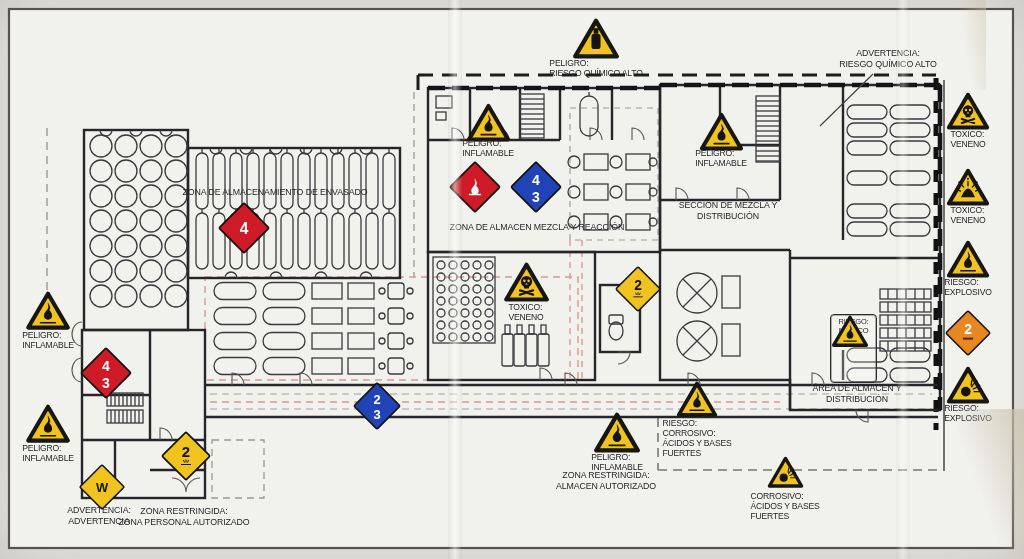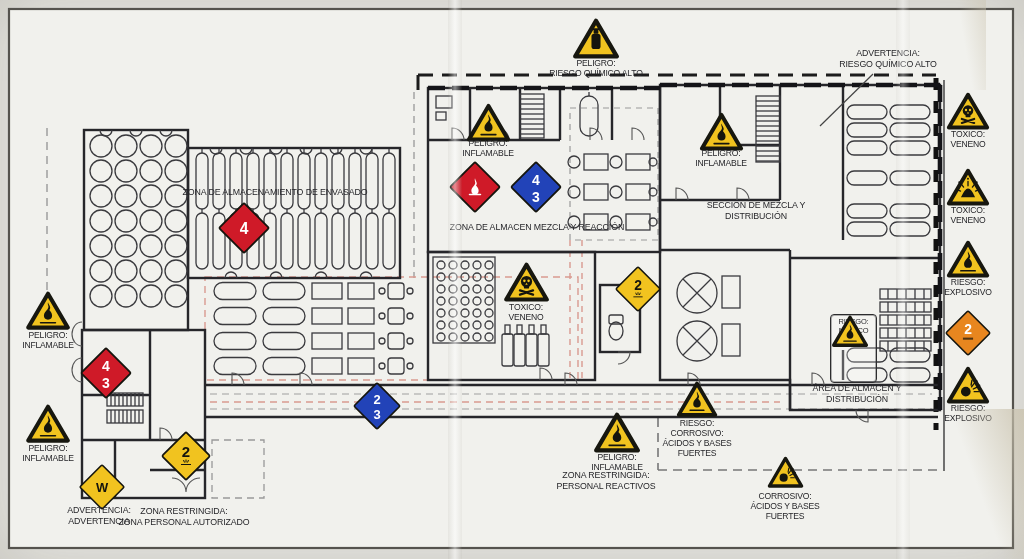--- a/index.html
+++ b/index.html
@@ -3,21 +3,21 @@
 <meta charset="utf-8">
 <style>
   html,body{margin:0;padding:0;background:#9a9a96;}
   .stage{position:relative;width:1024px;height:559px;background:#e9e9e5;overflow:hidden;
          font-family:"Liberation Sans",sans-serif;
          box-shadow:inset 0 0 70px rgba(110,105,90,.28);}
   .stage svg{position:absolute;left:0;top:0;}
   #overlay{position:absolute;left:0;top:0;width:1024px;height:559px;}
   .sign{position:absolute;}
   .sign svg{position:static;display:block;}
-  .sign-label{position:absolute;transform:translateX(-50%);text-align:center;
+  .sign-label{position:absolute;transform:translateX(-50%);
               font-size:8.6px;line-height:1.16;color:#26262a;letter-spacing:-.2px;
               white-space:nowrap;font-weight:500;}
   .zlabel{position:absolute;transform:translateX(-50%);text-align:center;
           font-size:8.8px;line-height:1.22;color:#26262a;letter-spacing:-.1px;
           white-space:nowrap;font-weight:400;}
   .framed{position:absolute;border:1.6px solid #2c2c2e;border-radius:4px;
           box-shadow:inset 0 0 0 1px rgba(44,44,46,.35);
           display:flex;flex-direction:column;align-items:center;padding-top:3px;box-sizing:border-box;
           background:rgba(255,255,255,.25);}
   .framed .flabel{font-size:7.5px;line-height:1.18;color:#26262a;text-align:center;
@@ -645,31 +645,31 @@
     <rect x="-34" y="-34" width="68" height="68" rx="3" transform="rotate(45)" fill="#f1c31f" stroke="#15150e" stroke-width="3.5"></rect>
     <text x="0" y="11" text-anchor="middle" font-size="28" font-weight="bold" fill="#15150e" font-family="Liberation Sans, sans-serif">W</text>
         </svg>
       </div>
       <div class="zlabel" style="left: 275px; top: 187px;">
         <div>ZONA DE ALMACENAMIENTO DE ENVASADO</div>
       </div>
       <div class="zlabel" style="left: 537px; top: 222px;">
         <div>ZONA DE ALMACEN MEZCLA Y REACCIÓN</div>
       </div>
-      <div class="zlabel" style="left: 756px; top: 200px;">
+      <div class="zlabel" style="left: 728px; top: 200px;">
         <div>SECCIÓN DE MEZCLA Y</div>
         <div>DISTRIBUCIÓN</div>
       </div>
       <div class="zlabel" style="left: 857px; top: 383px;">
         <div>ÁREA DE ALMACEN Y</div>
         <div>DISTRIBUCIÓN</div>
       </div>
       <div class="zlabel" style="left: 606px; top: 470px;">
         <div>ZONA RESTRINGIDA:</div>
-        <div>PERSONAL REACTIVOS</div>
+        <div>ALMACEN AUTORIZADO</div>
       </div>
       <div class="zlabel" style="left: 184px; top: 506px;">
         <div>ZONA RESTRINGIDA:</div>
         <div>ZONA PERSONAL AUTORIZADO</div>
       </div>
       <div class="zlabel" style="left: 99px; top: 505px;">
         <div>ADVERTENCIA:</div>
         <div>ADVERTENCIA</div>
       </div>
       <div class="zlabel" style="left: 888px; top: 48px;">

